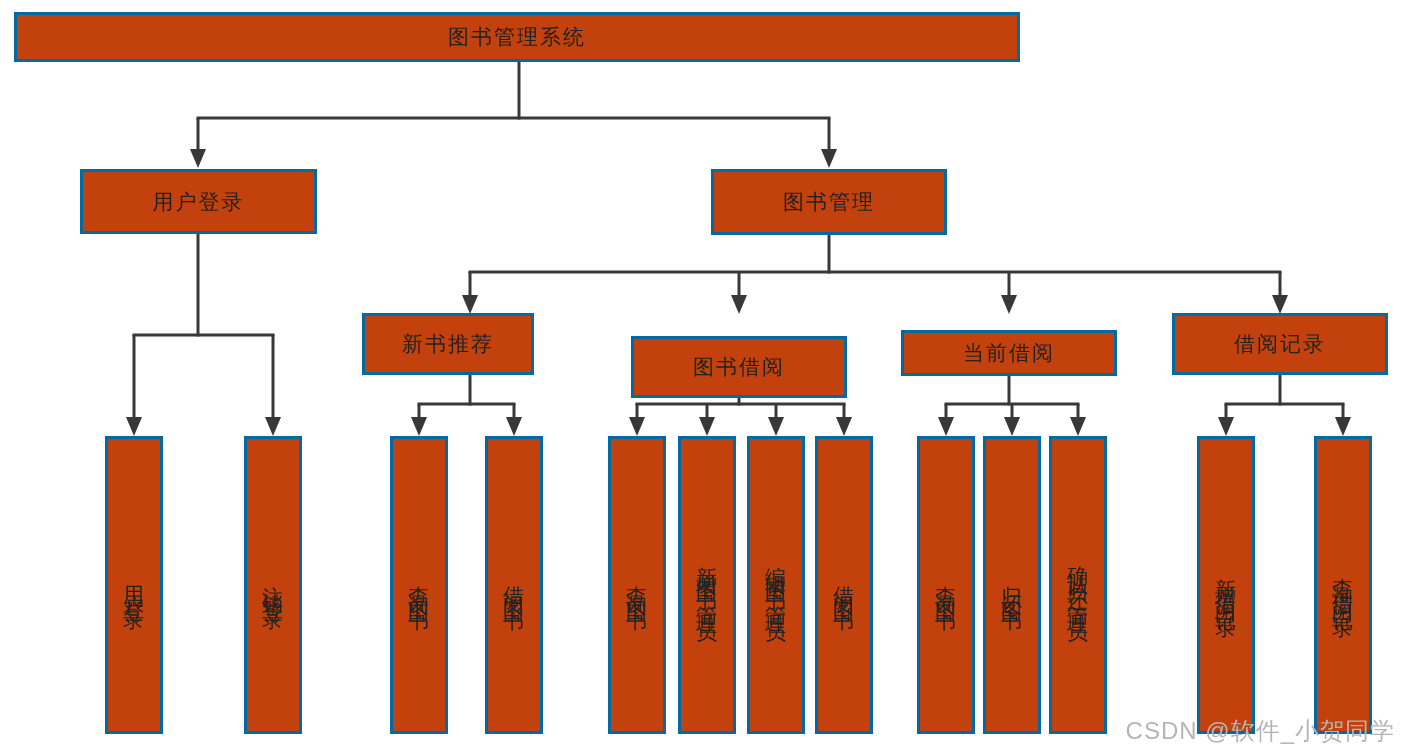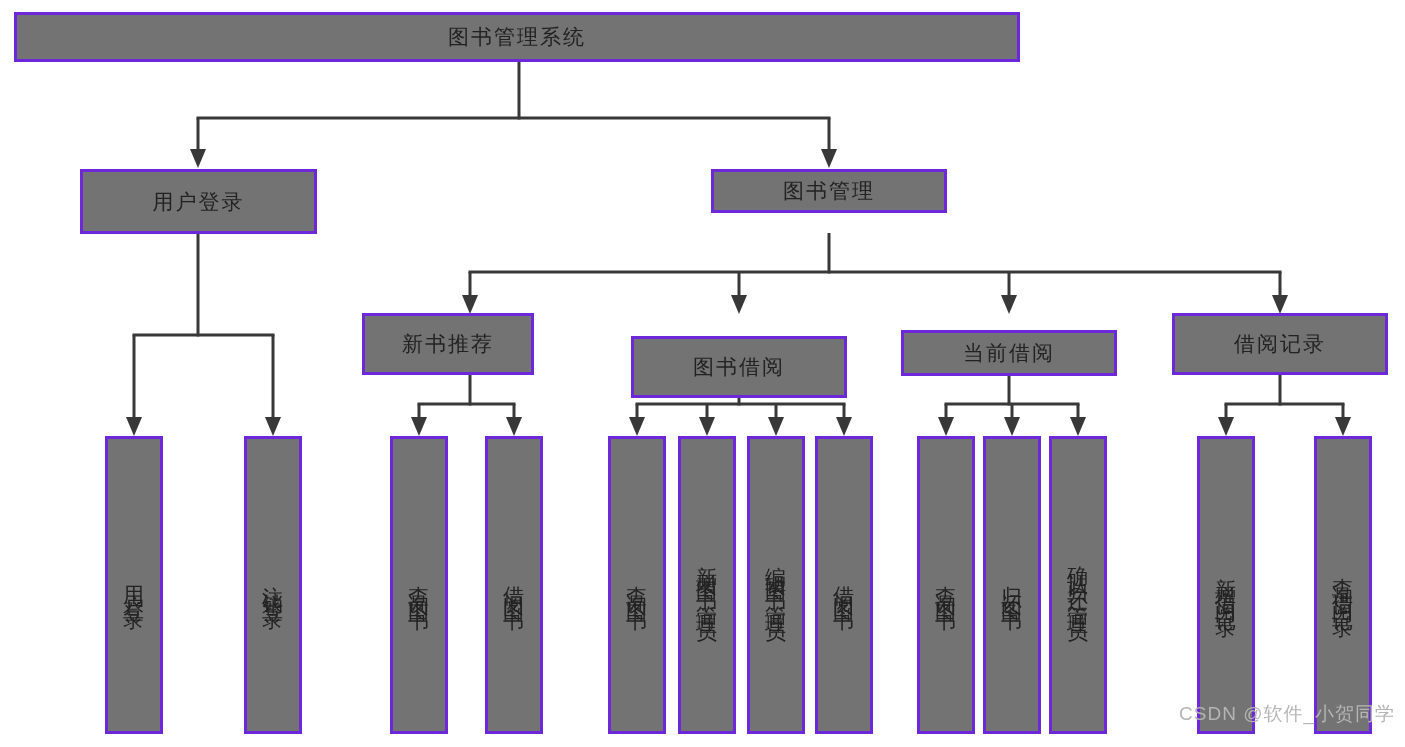--- a/index.html
+++ b/index.html
@@ -14,40 +14,40 @@
   .wires {
     position: absolute;
     left: 0; top: 0;
     width: 1405px; height: 747px;
   }
   .wires line { stroke: #383838; stroke-width: 3; }
   .wires polygon { fill: #383838; }
   .node {
     position: absolute;
     box-sizing: border-box;
-    border: 3px solid #6d28d9;
-    background: #737373;
+    border: 3px solid #0369a1;
+    background: #c2410c;
     display: flex;
     align-items: center;
     justify-content: center;
     color: #222222;
   }
   .h-node { font-size: 21px; letter-spacing: 2px; }
   .v-node { font-size: 21px; }
   .vtext {
     writing-mode: vertical-rl;
     text-orientation: mixed;
     letter-spacing: 8px;
     line-height: 1;
   }
   .watermark {
     position: absolute;
     right: 10px;
-    bottom: 20px;
-    font-size: 19px;
+    bottom: 0;
+    font-size: 24px;
     letter-spacing: 1px;
     color: #b5b5b5;
     z-index: 5;
     white-space: nowrap;
   }
 </style>
 </head>
 <body>
 
 <div class="stage">
@@ -124,21 +124,21 @@
       <line x1="1226" y1="404" x2="1226" y2="420"></line>
       <polygon points="1218,417 1234,417 1226,436"></polygon>
       <line x1="1343" y1="404" x2="1343" y2="420"></line>
       <polygon points="1335,417 1351,417 1343,436"></polygon>
     </g>
   </svg>
 
   <div class="node h-node" style="left:14px; top:12px; width:1006px; height:50px;">图书管理系统</div>
 
   <div class="node h-node" style="left:80px; top:169px; width:237px; height:65px;">用户登录</div>
-  <div class="node h-node" style="left:711px; top:169px; width:236px; height:44px;">图书管理</div>
+  <div class="node h-node" style="left:711px; top:169px; width:236px; height:66px;">图书管理</div>
 
   <div class="node h-node" style="left:362px; top:313px; width:172px; height:62px;">新书推荐</div>
   <div class="node h-node" style="left:631px; top:313px; width:216px; height:62px;margin-top:23px;">图书借阅</div>
   <div class="node h-node" style="left:901px; top:330px; width:216px; height:46px;">当前借阅</div>
   <div class="node h-node" style="left:1172px; top:313px; width:216px; height:62px;">借阅记录</div>
 
   <div class="node v-node" style="left:105px; top:436px; width:58px; height:298px;">
     <span class="vtext">用户登录</span>
   </div>
   <div class="node v-node" style="left:244px; top:436px; width:58px; height:298px;">

